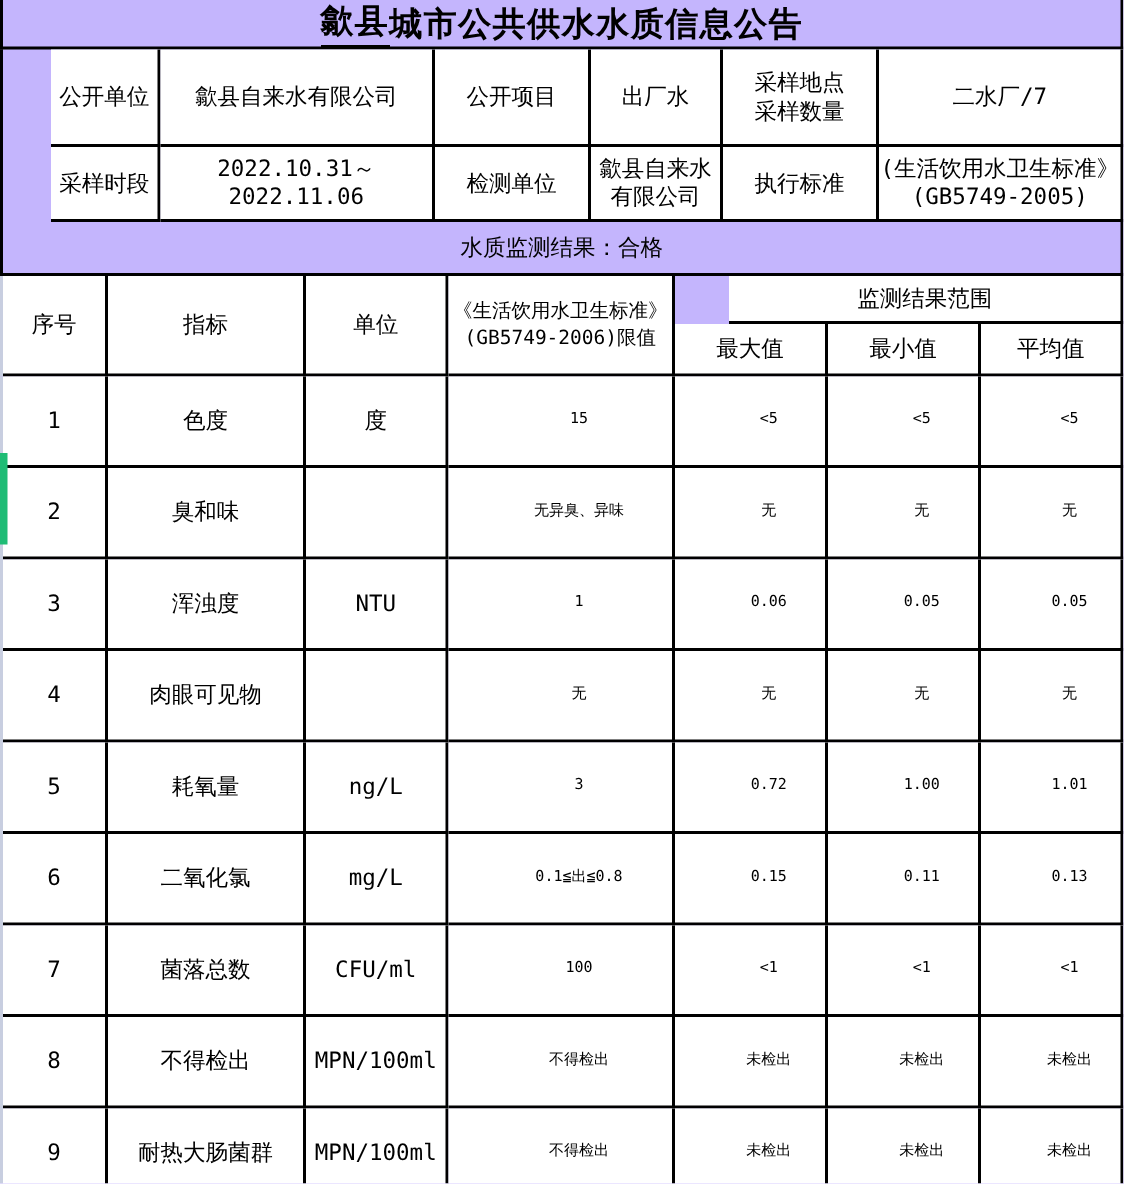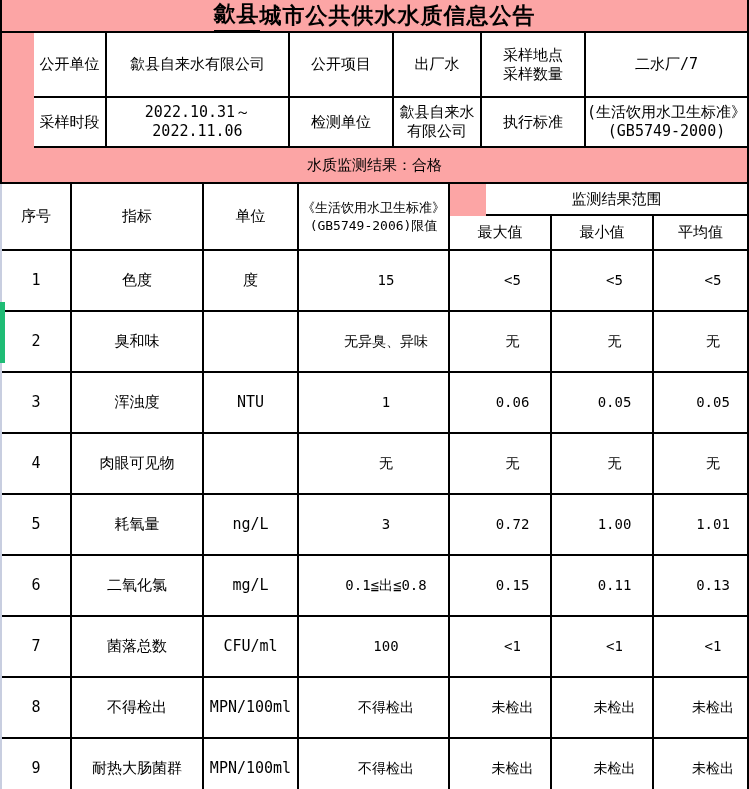--- a/index.html
+++ b/index.html
@@ -1,19 +1,19 @@
 <!DOCTYPE html>
 <html><head>
 <meta charset="utf-8">
 <style>
   html,body { margin:0; padding:0; background:#fff; }
   .sheet {
     position:relative;
     width:749px; height:789px;
-    background:#fca5a5; color:#000;
+    background:#c4b5fd; color:#000;
     font-family:"DejaVu Sans Mono","DejaVu Sans",monospace;
     box-sizing:border-box;
     overflow:hidden;
   }
   .cell {
     box-sizing:border-box;
     border-right:2px solid #000;
     border-bottom:2px solid #000;
     display:flex; flex-direction:column;
     align-items:center; justify-content:center;
@@ -68,21 +68,21 @@
     grid-auto-rows:61px;
     border-left:2px solid #C8CEE0;
     font-size:15px;
   }
   .green-strip {
     position:absolute; left:0; top:302px;
     width:5px; height:61px;
     background:#1FBC75;
     z-index:5;
   }
-  .small { font-size:14px;padding-left:25px; }
+  .small { font-size:10px;padding-left:25px; }
 </style>
 </head>
 <body>
 
 <div class="sheet">
 
   <div class="title-row">
     <span class="title-underline">歙县</span>
       <span>城市公共供水水质信息公告</span>
   </div>
@@ -98,21 +98,21 @@
     </div>
     <div class="cell">二水厂/7</div>
 
     <div class="cell">采样时段</div>
     <div class="cell">2022.10.31～2022.11.06</div>
     <div class="cell">检测单位</div>
     <div class="cell">歙县自来水有限公司</div>
     <div class="cell">执行标准</div>
     <div class="cell">
       <div>(生活饮用水卫生标准》</div>
-      <div>(GB5749-2000)</div>
+      <div>(GB5749-2005)</div>
     </div>
   </div>
 
   <div class="result-row">水质监测结果：合格</div>
 
   <div class="thead-grid">
     <div class="cell span2">序号</div>
     <div class="cell span2">指标</div>
     <div class="cell span2">单位</div>
     <div class="cell span2 limit-head">

